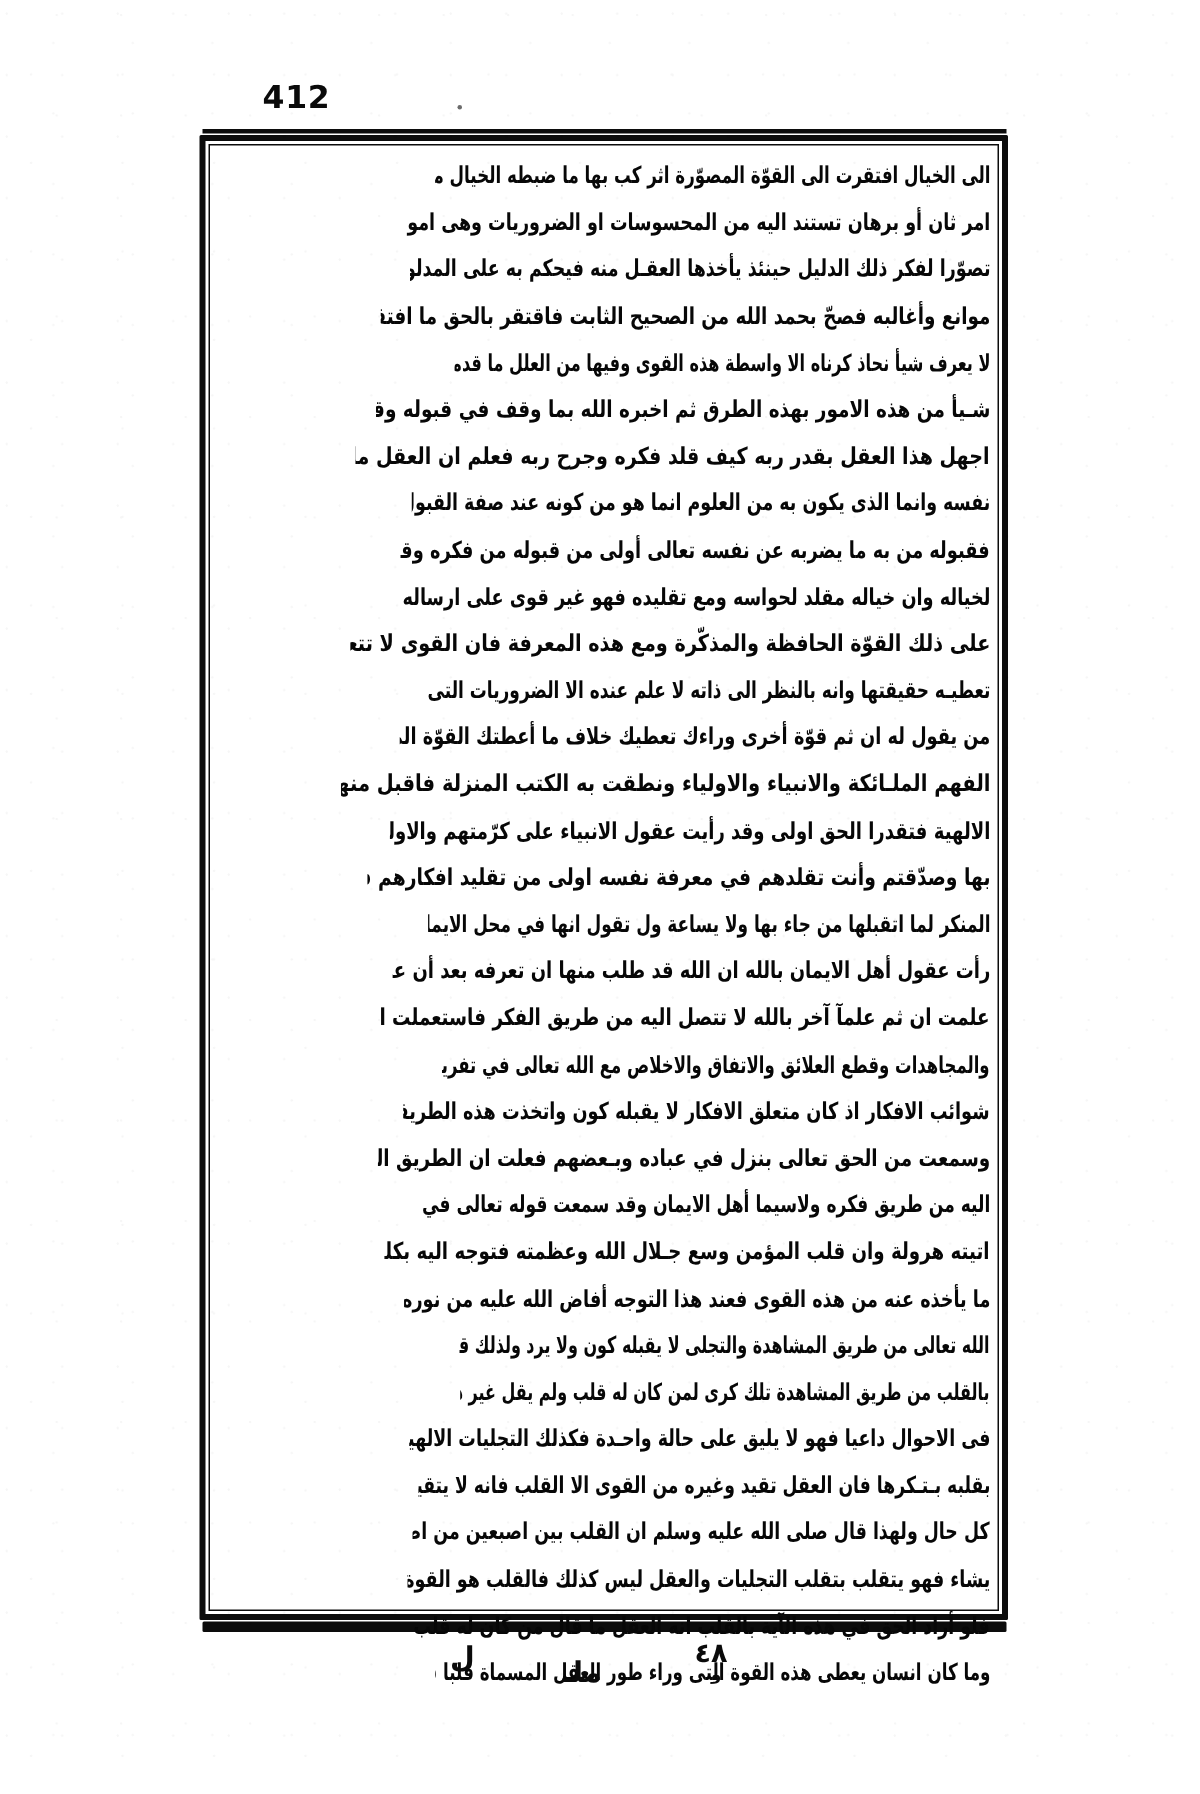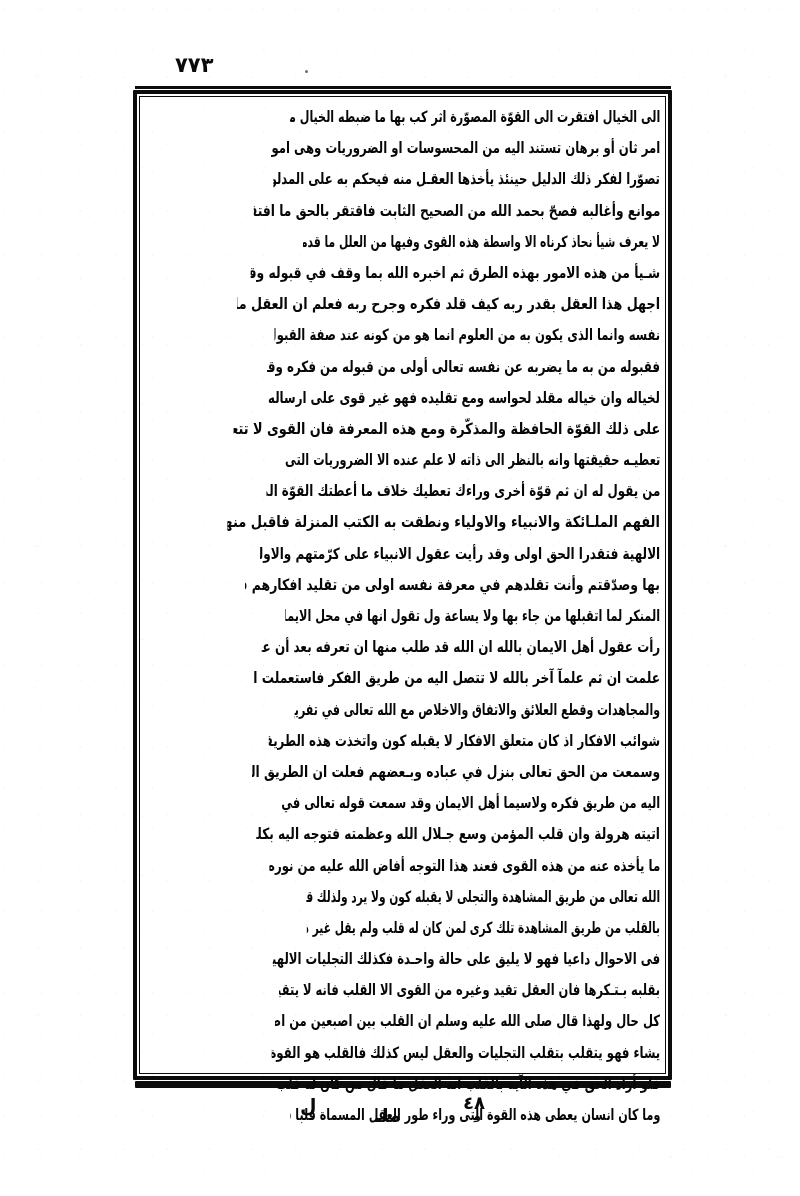--- a/index.html
+++ b/index.html
@@ -188,21 +188,21 @@
       radial-gradient(circle at 88% 15%, #000 0.6px, transparent 1px);
     background-size: 37px 41px, 53px 47px, 61px 59px, 43px 67px;
   }
 </style>
 </head>
 <body>
 
 <div id="page-sheet">
 
   <div id="folio-header">
-    <div id="folio-number">٣٧٧</div>
+    <div id="folio-number">214</div>
     <div id="folio-speck"></div>
   </div>
 
   <div id="text-frame">
     <div id="frame-outer"></div>
     <div id="frame-inner"></div>
     <div id="frame-top-band"></div>
     <div id="frame-bottom-band"></div>
 
     <div id="text-body">

